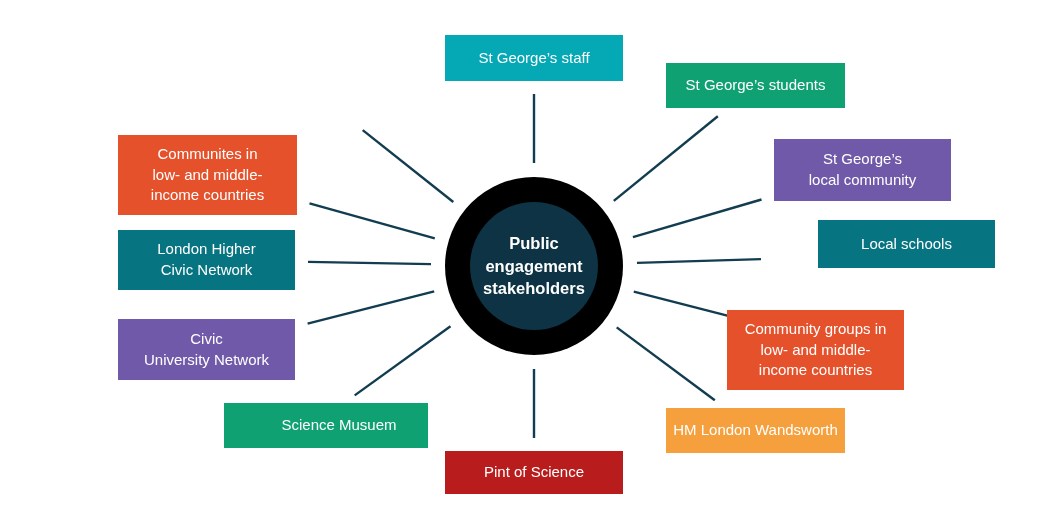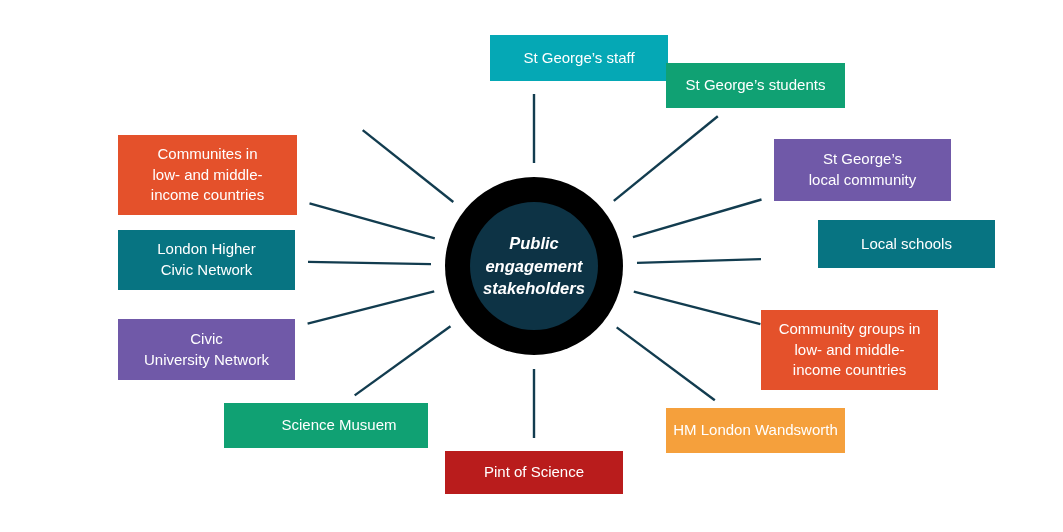--- a/index.html
+++ b/index.html
@@ -15,21 +15,21 @@
     position: absolute;
     left: 0; top: 0;
     width: 1063px; height: 532px;
     pointer-events: none;
   }
   .hub {
     position: absolute;
     left: 445px; top: 177px;
     width: 178px; height: 178px;
     border-radius: 50%;
-    display: flex; align-items: center; justify-content: center; font-style: italic;
+    display: flex; align-items: center; justify-content: center;
   }
   .hub-inner {
     width: 128px; height: 128px;
     border-radius: 50%;
     display: flex; align-items: center; justify-content: center;
   }
   .hub-label {
     color: #ffffff;
     font-size: 16.5px;
     font-weight: bold;
@@ -41,25 +41,25 @@
     position: absolute;
     display: flex; align-items: center; justify-content: center;
     text-align: center;
   }
   .node-label {
     color: #ffffff;
     font-size: 15px;
     line-height: 1.38;
     white-space: pre-line;
   }
-  .n1  { left: 445px; top: 35px;  width: 178px; height: 46px; margin-left: 45px; }
+  .n1  { left: 445px; top: 35px;  width: 178px; height: 46px; }
   .n2  { left: 666px; top: 63px;  width: 179px; height: 45px; }
   .n3  { left: 774px; top: 139px; width: 177px; height: 62px; }
   .n4  { left: 774px; top: 220px; width: 177px; height: 48px; margin-left: 44px; }
-  .n5  { left: 761px; top: 310px; width: 177px; height: 80px; }
+  .n5  { left: 727px; top: 310px; width: 177px; height: 80px; }
   .n6  { left: 666px; top: 408px; width: 179px; height: 45px; }
   .n7  { left: 445px; top: 451px; width: 178px; height: 43px; }
   .n8  { left: 224px; top: 403px; width: 178px; height: 45px; padding-left: 26px; }
   .n9  { left: 118px; top: 319px; width: 177px; height: 61px; }
   .n10 { left: 118px; top: 230px; width: 177px; height: 60px; }
   .n11 { left: 118px; top: 135px; width: 179px; height: 80px; }
   .n12 { left: 225px; top: 60px;  width: 177px; height: 62px; }
 </style>
 </head>
 <body>

